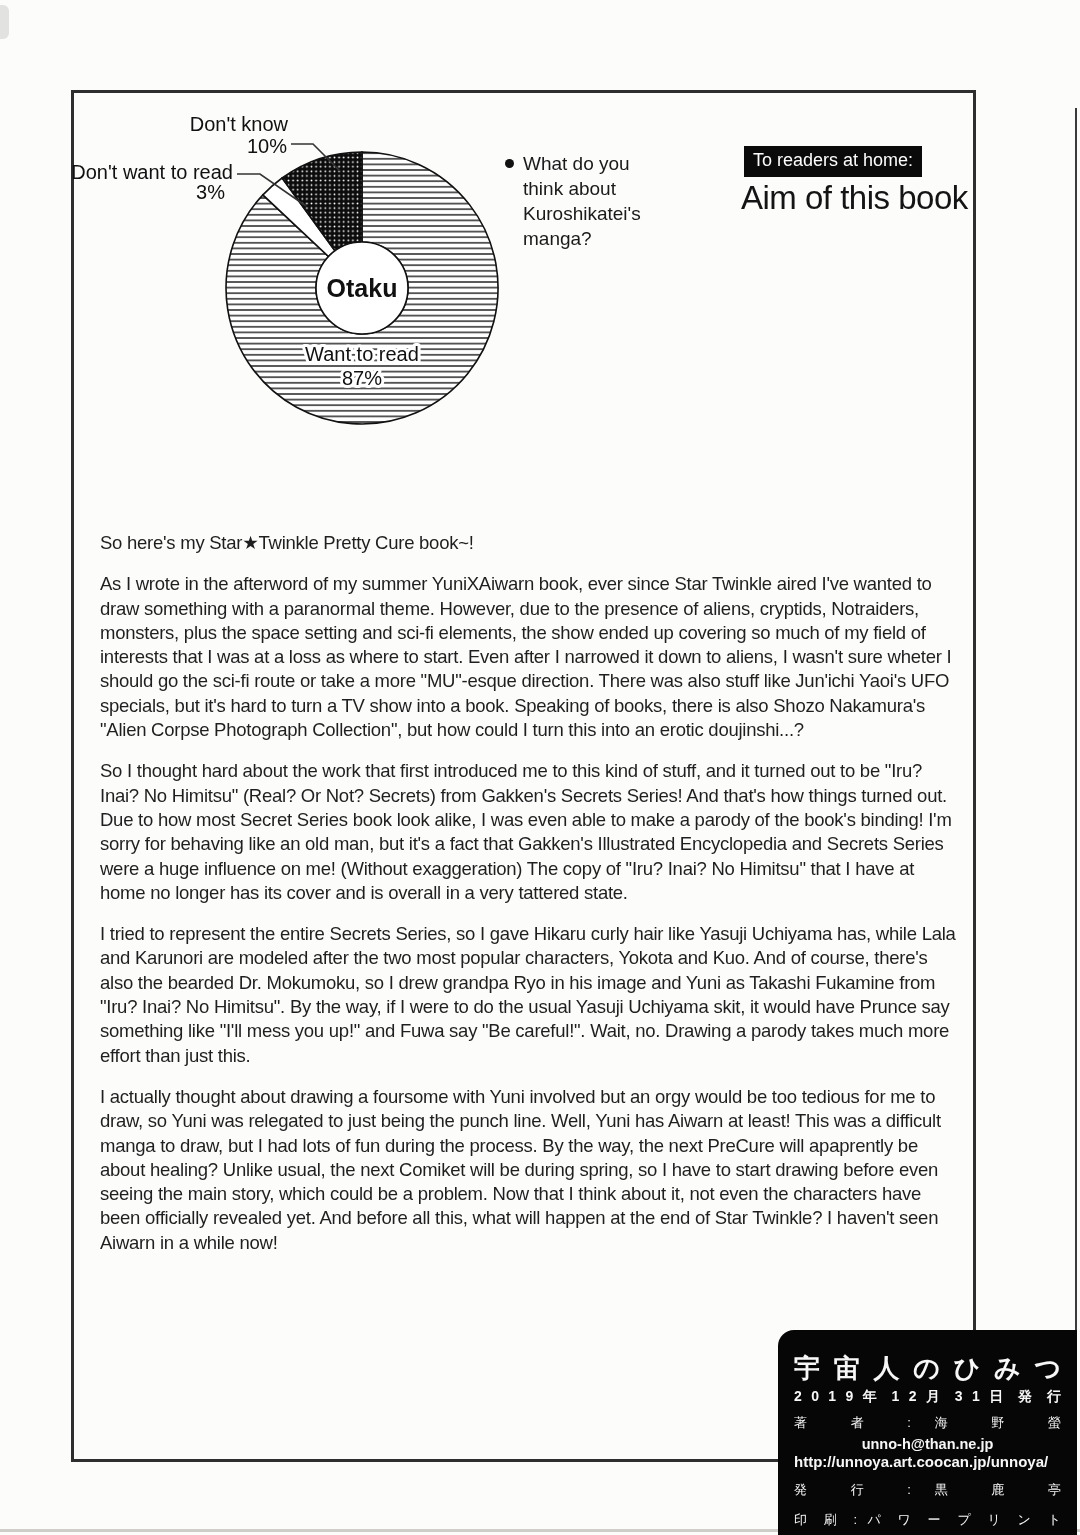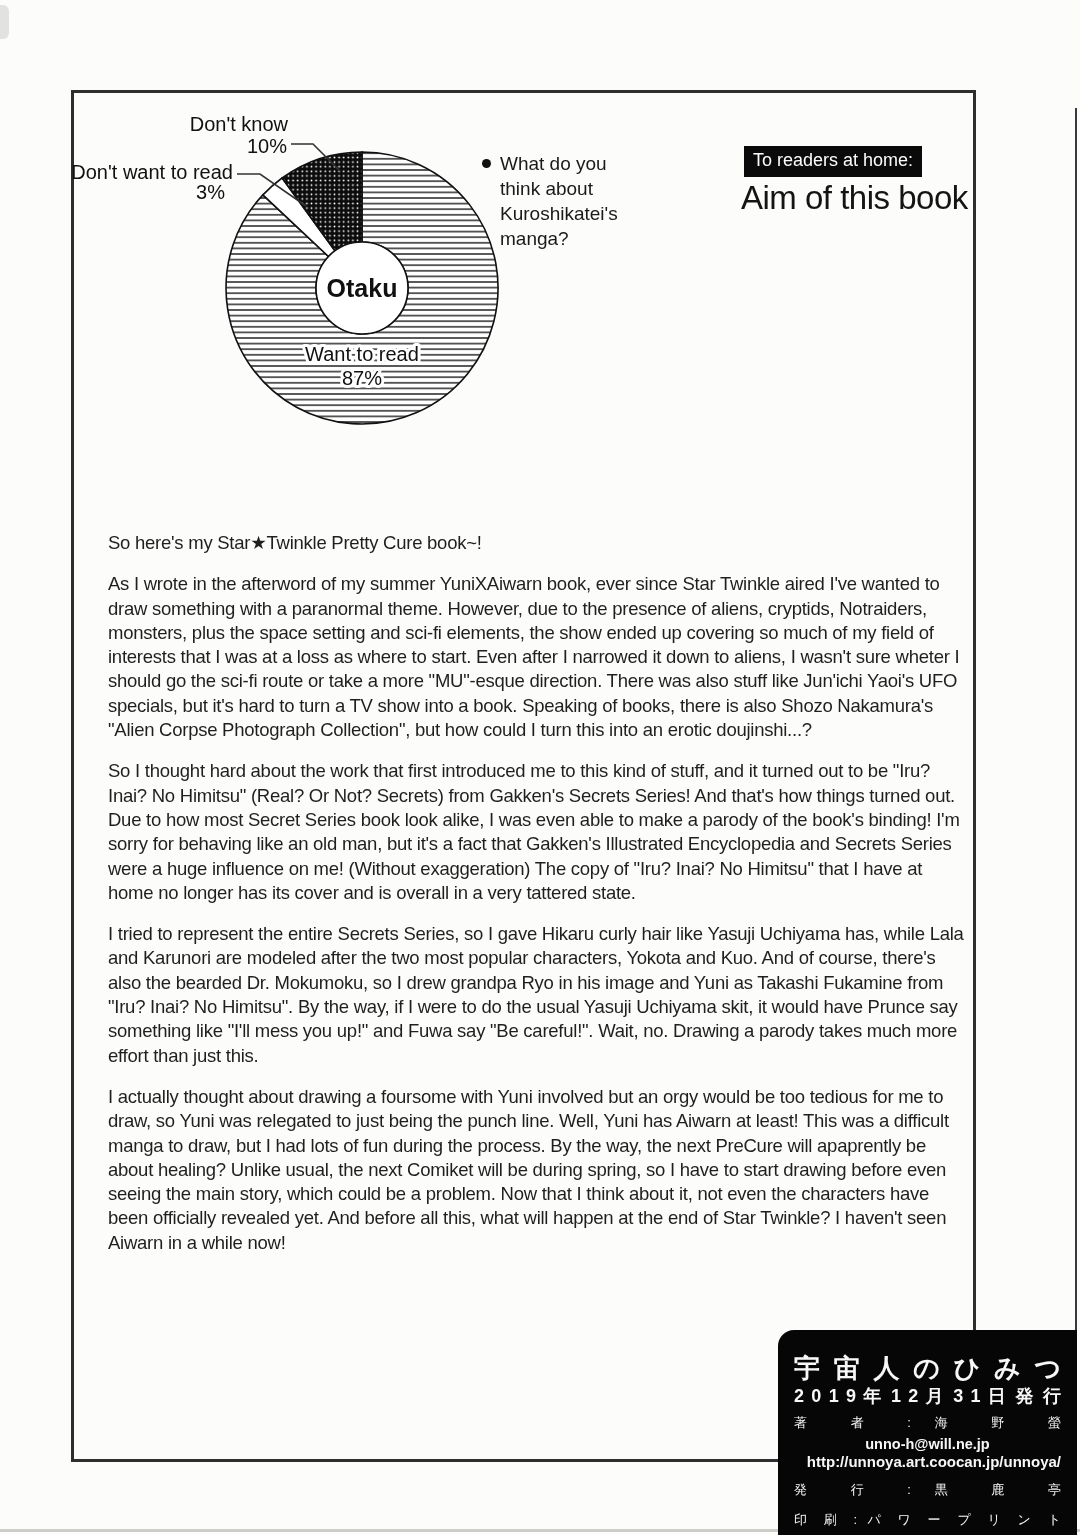--- a/index.html
+++ b/index.html
@@ -17,48 +17,48 @@
   .smudge{position:absolute;left:0;top:5px;width:9px;height:34px;background:#e2e2e0;border-radius:0 6px 6px 0;}
 
   .chart-svg{position:absolute;left:70px;top:100px;}
   .chart-svg text{fill:#111;font-family:"Liberation Sans","DejaVu Sans",sans-serif;}
   .lbl{font-size:20px;}
   .lbl-center{font-size:25px;font-weight:bold;}
   .halo{paint-order:stroke;stroke:#ffffff;stroke-width:6px;stroke-linejoin:round;}
   .leader{fill:none;stroke:#333;stroke-width:1.6px;}
 
   .question{
-    position:absolute;left:482px;top:151px;width:162px;
+    position:absolute;left:505px;top:151px;width:162px;
     font-size:19px;line-height:25px;color:#1a1a1a;display:flex;gap:9px;
   }
   .q-bullet{width:9px;height:9px;border-radius:50%;background:#111;flex:0 0 9px;margin-top:8px;}
 
   .banner{
     position:absolute;left:744px;top:146px;
     background:#0a0a0a;color:#fdfdfd;font-size:18px;padding:4px 9px 6px 9px;
   }
   .aim{position:absolute;left:741px;top:179px;font-size:33px;color:#141414;letter-spacing:-0.5px;}
 
   .bodytext{
     position:absolute;left:92px;top:531px;width:872px;
     font-size:18.5px;line-height:24.3px;letter-spacing:-0.25px;color:#1f1f1f;
   }
-  .bodytext p{margin:0 0 17px 16px;}
+  .bodytext p{margin:0 0 17px 8px;}
 
   .colophon{
     position:absolute;left:778px;top:1318px;width:299px;height:211px;
     background:#060606;color:#f7f7f7;border-radius:16px 0 0 5px;
     box-sizing:border-box;padding:24px 16px 6px 16px;margin-top:12px;
   }
   .c-title{font-size:26px;line-height:28px;font-weight:bold;text-align:justify;text-align-last:justify;}
-  .c-date{font-size:18px;line-height:16px;font-weight:bold;margin-top:6px;text-align:justify;text-align-last:justify;}
+  .c-date{font-size:14px;line-height:16px;font-weight:bold;margin-top:6px;text-align:justify;text-align-last:justify;}
   .c-row{font-size:13px;line-height:22px;font-weight:normal;text-align:justify;text-align-last:justify;}
   .c-author{margin-top:8px;}
   .c-email{font-size:14.5px;line-height:17px;font-weight:bold;text-align:center;margin-top:2px;}
-  .c-url{font-size:15px;line-height:17px;font-weight:bold;text-align:right;margin-top:0;}
+  .c-url{font-size:15px;line-height:17px;font-weight:bold;text-align:left;margin-top:0;}
   .c-pub{margin-top:9px;}
   .c-print{margin-top:8px;}
   .c-credit{font-size:12.5px;line-height:15px;font-variant:small-caps;margin-top:8px;letter-spacing:0.3px;text-align:center;}
 </style>
 </head>
 <body>
 
 <div class="frame"></div>
 <div class="edge-line"></div>
 <div class="bottom-strip"></div>
@@ -112,18 +112,18 @@
   <p>As I wrote in the afterword of my summer YuniXAiwarn book, ever since Star Twinkle aired I've wanted to draw something with a paranormal theme. However, due to the presence of aliens, cryptids, Notraiders, monsters, plus the space setting and sci-fi elements, the show ended up covering so much of my field of interests that I was at a loss as where to start. Even after I narrowed it down to aliens, I wasn't sure wheter I should go the sci-fi route or take a more "MU"-esque direction. There was also stuff like Jun'ichi Yaoi's UFO specials, but it's hard to turn a TV show into a book. Speaking of books, there is also Shozo Nakamura's "Alien Corpse Photograph Collection", but how could I turn this into an erotic doujinshi...?</p>
   <p>So I thought hard about the work that first introduced me to this kind of stuff, and it turned out to be "Iru? Inai? No Himitsu" (Real? Or Not? Secrets) from Gakken's Secrets Series! And that's how things turned out. Due to how most Secret Series book look alike, I was even able to make a parody of the book's binding! I'm sorry for behaving like an old man, but it's a fact that Gakken's Illustrated Encyclopedia and Secrets Series were a huge influence on me! (Without exaggeration) The copy of "Iru? Inai? No Himitsu" that I have at home no longer has its cover and is overall in a very tattered state.</p>
   <p>I tried to represent the entire Secrets Series, so I gave Hikaru curly hair like Yasuji Uchiyama has, while Lala and Karunori are modeled after the two most popular characters, Yokota and Kuo. And of course, there's also the bearded Dr. Mokumoku, so I drew grandpa Ryo in his image and Yuni as Takashi Fukamine from "Iru? Inai? No Himitsu". By the way, if I were to do the usual Yasuji Uchiyama skit, it would have Prunce say something like "I'll mess you up!" and Fuwa say "Be careful!". Wait, no. Drawing a parody takes much more effort than just this.</p>
   <p>I actually thought about drawing a foursome with Yuni involved but an orgy would be too tedious for me to draw, so Yuni was relegated to just being the punch line. Well, Yuni has Aiwarn at least! This was a difficult manga to draw, but I had lots of fun during the process. By the way, the next PreCure will apaprently be about healing? Unlike usual, the next Comiket will be during spring, so I have to start drawing before even seeing the main story, which could be a problem. Now that I think about it, not even the characters have been officially revealed yet. And before all this, what will happen at the end of Star Twinkle? I haven't seen Aiwarn in a while now!</p>
 </div>
 
 <div class="colophon">
   <div class="c-title">宇 宙 人 の ひ み つ</div>
   <div class="c-date">2 0 1 9 年 1 2 月 3 1 日 発 行</div>
   <div class="c-row c-author">著 者 : 海 野 螢</div>
-  <div class="c-email">unno-h@will.ne.jp</div>
+  <div class="c-email">unno-h@than.ne.jp</div>
   <div class="c-url">http://unnoya.art.coocan.jp/unnoya/</div>
   <div class="c-row c-pub">発 行 : 黒 鹿 亭</div>
   <div class="c-row c-print">印 刷 : パ ワ ー プ リ ン ト</div>
   <div class="c-credit">English Translation By HaJ3</div>
 </div>
 
 </body></html>

